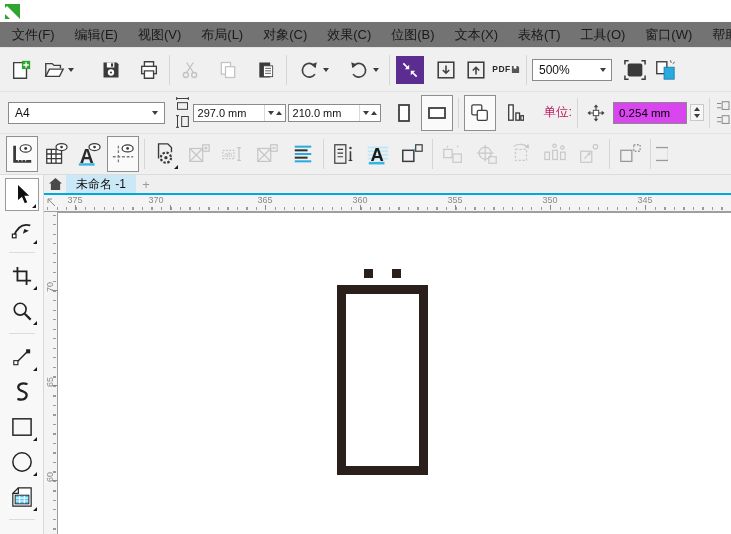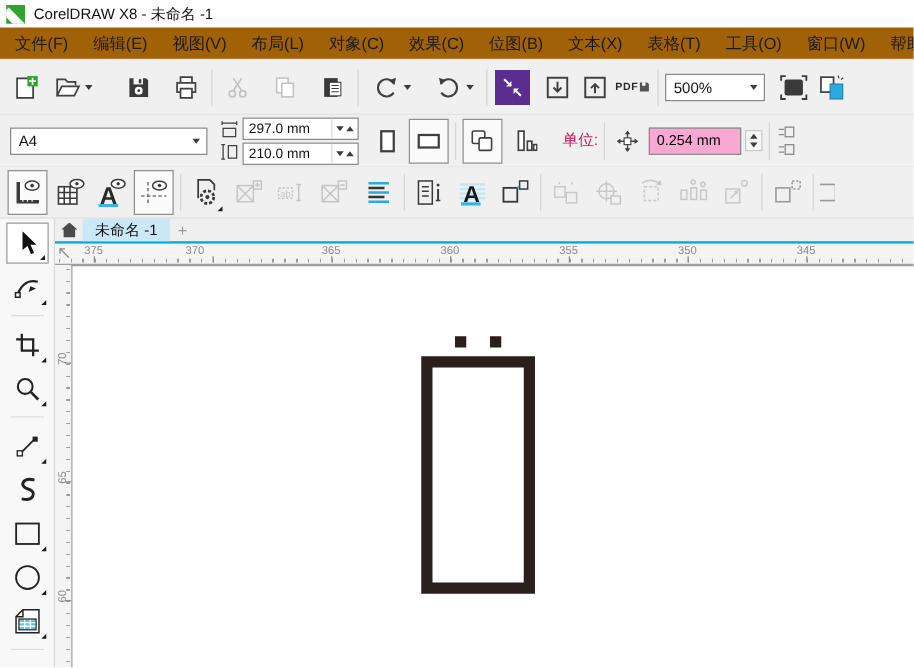--- a/index.html
+++ b/index.html
@@ -3,21 +3,21 @@
 <meta charset="utf-8">
 <style>
   html,body{margin:0;padding:0}
   body{width:731px;height:534px;overflow:hidden;font-family:"Liberation Sans","DejaVu Sans",sans-serif;background:#fff;-webkit-font-smoothing:antialiased}
   .window{position:relative;width:731px;height:534px;background:#fff}
   
   .titlebar{height:22px;display:flex;align-items:center;gap:7px;padding-left:5px;background:#fff;font-size:12px;color:#111}
   .logo{width:15px;height:15px;background:#2fa42f;position:relative;overflow:hidden;flex:0 0 auto}
   .logo::after{content:"";position:absolute;left:2px;top:2px;width:18px;height:7px;background:#fff;transform:rotate(45deg);transform-origin:0 0;border-radius:0 0 8px 0}
   
-  .menubar{height:26px;background:#a16207;display:flex;align-items:center;font-size:13px;color:#1a1a1a;padding-left:2px;border-bottom:1px solid #e4e4e4;box-sizing:border-box}
+  .menubar{height:26px;background:#737373;display:flex;align-items:center;font-size:13px;color:#1a1a1a;padding-left:2px;border-bottom:1px solid #e4e4e4;box-sizing:border-box}
   .mi{padding:3px 10px;white-space:nowrap}
   
   .toolbar{background:#f0f0f0;display:flex;align-items:center;box-sizing:border-box}
   .tb1{height:44px;padding-left:6px;border-bottom:1px solid #e4e4e4}
   .tb2{height:42px;padding-left:8px;border-bottom:1px solid #e4e4e4}
   .tb3{height:41px;padding-left:6px;border-bottom:1px solid #dcdcdc}
   .btn{height:34px;min-width:30px;display:flex;align-items:center;justify-content:center;position:relative;flex:0 0 auto}
   .btn.w26{min-width:26px}
   .sep{width:1px;height:30px;background:#d6d6d6;margin:0 5px;flex:0 0 auto}
   .caret{width:0;height:0;border-left:3.5px solid transparent;border-right:3.5px solid transparent;border-top:4px solid #3c3c3c;margin-left:3px}
@@ -27,26 +27,26 @@
   .pdfbtn{display:flex;flex-direction:row;align-items:center;line-height:1}
   .pdftxt{font-size:8.5px;font-weight:bold;color:#2a2a2a;letter-spacing:.5px}
   .combo{background:#fff;border:1px solid #8a8a8a;height:22px;display:flex;align-items:center;box-sizing:border-box}
   .cval{flex:1;padding:0 6px;font-size:12px;color:#111;white-space:nowrap;overflow:hidden}
   .cbtn{width:17px;align-self:stretch;display:flex;align-items:center;justify-content:center}
   .active-toggle{border:1px solid #8f8f8f;background:#fafafa}
   .lbl{font-size:12.5px;color:#be185d;white-space:nowrap}
   
   .sizegrp{display:flex;align-items:center;gap:3px;margin-left:10px}
   .sgicons{display:flex;flex-direction:column;gap:3px}
-  .sgfields{display:flex;flex-direction:column;gap:2px}
+  .sgfields{display:flex;flex-direction:row;gap:2px}
   .sgrow{display:flex;align-items:center;border:1px solid #8a8a8a;background:#fff;height:16px}
   .sginput{width:62px;font-size:11px;padding:0 4px;color:#111}
   .sgarrows{display:flex;gap:2px;padding:0 3px;border-left:1px solid #d9d9d9;height:100%;align-items:center}
   .dist{display:flex;align-items:center}
-  .distval{border:1px solid #8a8a8a;background:#f9a8d4;height:20px;width:62px;display:flex;align-items:center;padding:0 5px;font-size:11.5px}
+  .distval{border:1px solid #8a8a8a;background:#d946ef;height:20px;width:62px;display:flex;align-items:center;padding:0 5px;font-size:11.5px}
   .vspin{display:flex;flex-direction:column;gap:3px;margin-left:3px;border:1px solid #c9c9c9;background:#f6f6f6;padding:2px 3px}
   
   .main{display:flex;height:359px}
   .toolbox{width:44px;background:#f8f8f8;border-right:1px solid #d9d9d9;box-sizing:border-box;display:flex;flex-direction:column;align-items:center;padding-top:2px}
   .tool{width:34px;height:33px;display:flex;align-items:center;justify-content:center;position:relative;margin:1px 0;flex:0 0 auto}
   .tool.active{background:#fff;border:1px solid #9a9a9a;box-sizing:border-box}
   .fly::after{content:"";position:absolute;right:2px;bottom:2px;border-left:4px solid transparent;border-bottom:4px solid #1a1a1a}
   .tbsep{width:26px;height:1px;background:#dcdcdc;margin:5px 0;flex:0 0 auto}
   .rightside{flex:1;display:flex;flex-direction:column;min-width:0}
   .tabrow{height:18px;background:#efefef;display:flex;align-items:flex-end;border-bottom:2px solid #00a8dc;box-sizing:content-box}
@@ -71,21 +71,20 @@
   .sq1{left:306px;top:56px}.sq2{left:334px;top:56px}
   svg{display:block}
 </style>
 </head>
 <body>
 
 <div class="window">
 
   <div class="titlebar">
     <span class="logo"></span>
-    <span>CorelDRAW X8 - 未命名 -1</span>
   </div>
 
   <div class="menubar">
     <span class="mi">文件(F)</span>
     <span class="mi">编辑(E)</span>
     <span class="mi">视图(V)</span>
     <span class="mi">布局(L)</span>
     <span class="mi">对象(C)</span>
     <span class="mi">效果(C)</span>
     <span class="mi">位图(B)</span>

